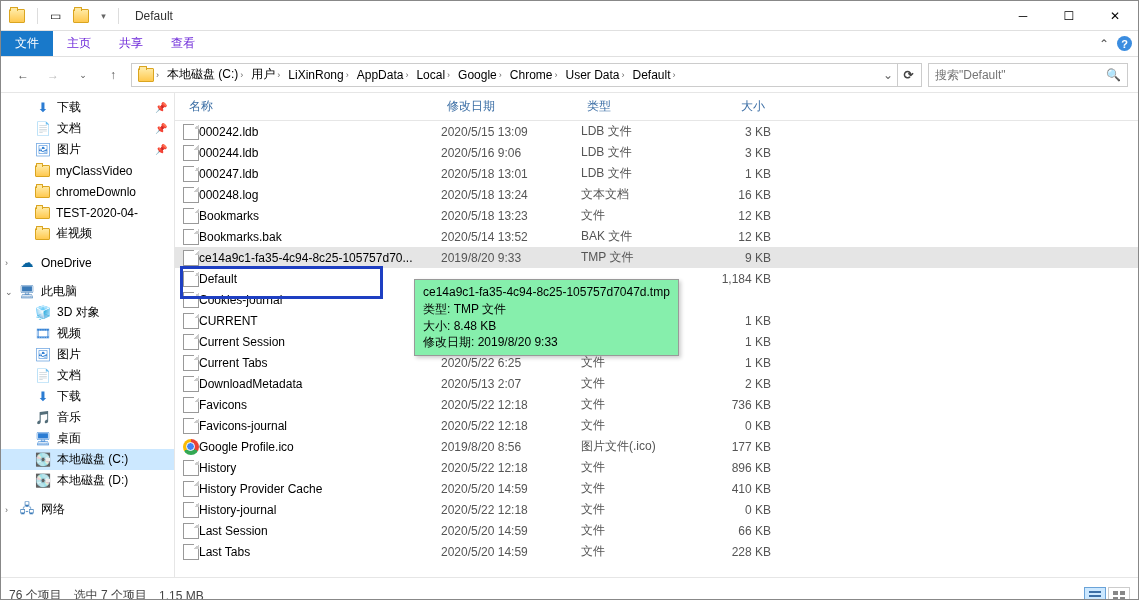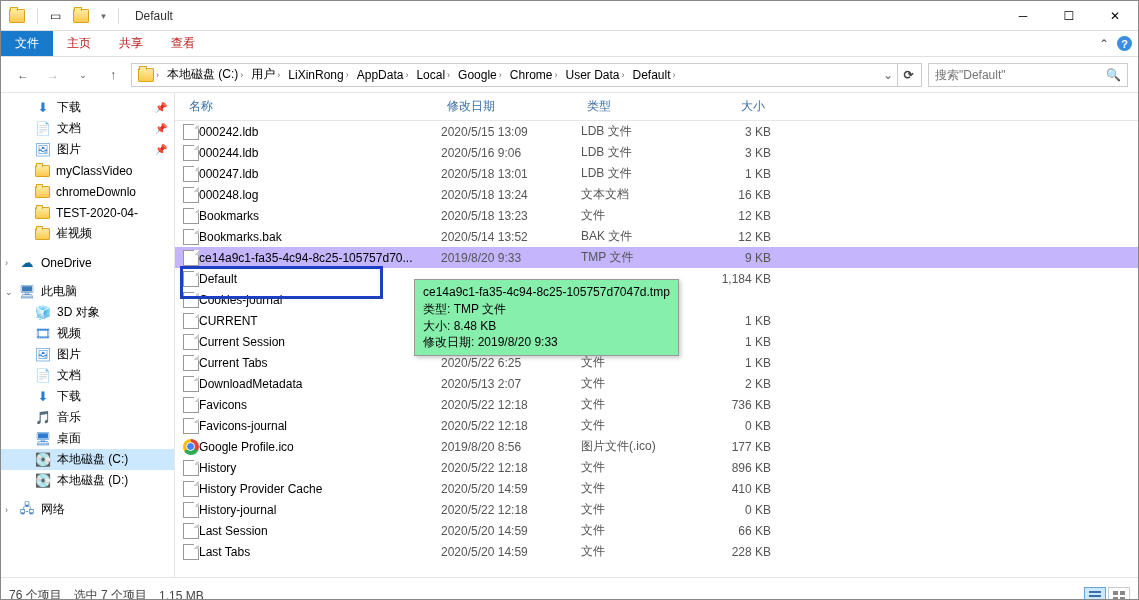--- a/index.html
+++ b/index.html
@@ -8,21 +8,21 @@
 .titlebar-left { display: flex; align-items: center; padding-left: 4px; gap: 4px; }
 .folder-small { width: 16px; height: 14px; background: linear-gradient(#ffe9a2, #ffc94f); border: 1px solid #daa520; border-radius: 1px; position: relative; }
 .folder-small::before { content: ""; position: absolute; top: -3px; left: 0; width: 6px; height: 3px; background: #ffe9a2; border: 1px solid #daa520; border-bottom: none; border-radius: 1px 1px 0 0; }
 .tb-sep { width: 1px; height: 16px; background: #ddd; margin: 0 4px; }
 .qat-btn { padding: 0 4px; cursor: pointer; display: flex; align-items: center; }
 .title-text { margin-left: 8px; color: #333; }
 .titlebar-right { margin-left: auto; display: flex; }
 .sysbtn { width: 46px; height: 30px; display: flex; align-items: center; justify-content: center; cursor: pointer; }
 
 .ribbon { height: 26px; background: #fff; display: flex; align-items: stretch; border-bottom: 1px solid #e0e0e0; position: relative; }
-.ribbon-tab { padding: 0 14px; display: flex; align-items: center; color: #b91c1c; cursor: pointer; }
+.ribbon-tab { padding: 0 14px; display: flex; align-items: center; color: #6d28d9; cursor: pointer; }
 .ribbon-tab.file { background: #1979ca; color: #fff; }
 .ribbon-right { position: absolute; right: 6px; top: 0; height: 100%; display: flex; align-items: center; gap: 8px; }
 .ribbon-caret { color: #555; cursor: pointer; }
 .help-icon { width: 15px; height: 15px; border-radius: 50%; background: #3b8de0; color: #fff; font-size: 11px; display: flex; align-items: center; justify-content: center; font-weight: bold; cursor: pointer; }
 
 .navbar { height: 36px; display: flex; align-items: center; padding: 0 10px; gap: 6px; border-bottom: 1px solid #e6e6e6; }
 .navarrow { width: 24px; height: 24px; display: flex; align-items: center; justify-content: center; color: #555; cursor: pointer; border-radius: 2px; }
 .navarrow.disabled { color: #bbb; cursor: default; }
 .breadcrumb { flex: 1; display: flex; align-items: center; height: 24px; border: 1px solid #ccc; background: #fff; padding: 0 2px; }
 .bc-seg { padding: 0 4px; display: flex; align-items: center; gap: 2px; cursor: pointer; height: 100%; }
@@ -48,21 +48,21 @@
 .columns .col { cursor: pointer; padding: 0 6px; display: flex; align-items: center; gap: 6px; }
 .col-name { width: 258px; font-family: Liberation Mono, monospace; }
 .col-date { width: 140px; }
 .col-type { width: 120px; }
 .col-size { width: 70px; text-align: right; justify-content: flex-end; }
 .sort-ind { position: relative; }
 .sort-ind::before { content: "▴"; position: absolute; top: -12px; left: 120px; color: #888; font-size: 9px; }
 
 .rows { flex: 1; overflow-y: auto; position: relative; }
 .row { height: 21px; display: flex; align-items: center; padding-left: 8px; cursor: pointer; }
-.row.selected { background: #c4b5fd; }
+.row.selected { background: #e5e5e5; }
 .row .fname { width: 258px; display: flex; align-items: center; }
 .row .fdate { width: 140px; color: #555; }
 .row .ftype { width: 120px; color: #555; }
 .row .fsize { width: 70px; text-align: right; color: #555; }
 .ficon { width: 16px; height: 16px; border: 1px solid #999; background: #fff; position: relative; display: flex; align-items: center; justify-content: center; font-size: 9px; }
 .ficon.file::after { content: ""; position: absolute; top: -1px; right: -1px; width: 5px; height: 5px; background: linear-gradient(135deg, #fff 50%, #ccc 50%); }
 .ficon.chrome { border-radius: 50%; border: none; background: conic-gradient(#ea4335 0 120deg, #34a853 120deg 240deg, #fbbc05 240deg 360deg); position: relative; }
 .ficon.chrome::after { content: ""; position: absolute; width: 7px; height: 7px; border-radius: 50%; background: #4285f4; border: 1px solid #fff; top: 3px; left: 3px; }
 
 .highlight-box { position: absolute; border: 3px solid #1e3fc2; pointer-events: none; left: 179px; top: 265px; width: 203px; height: 33px; z-index: 50; }

